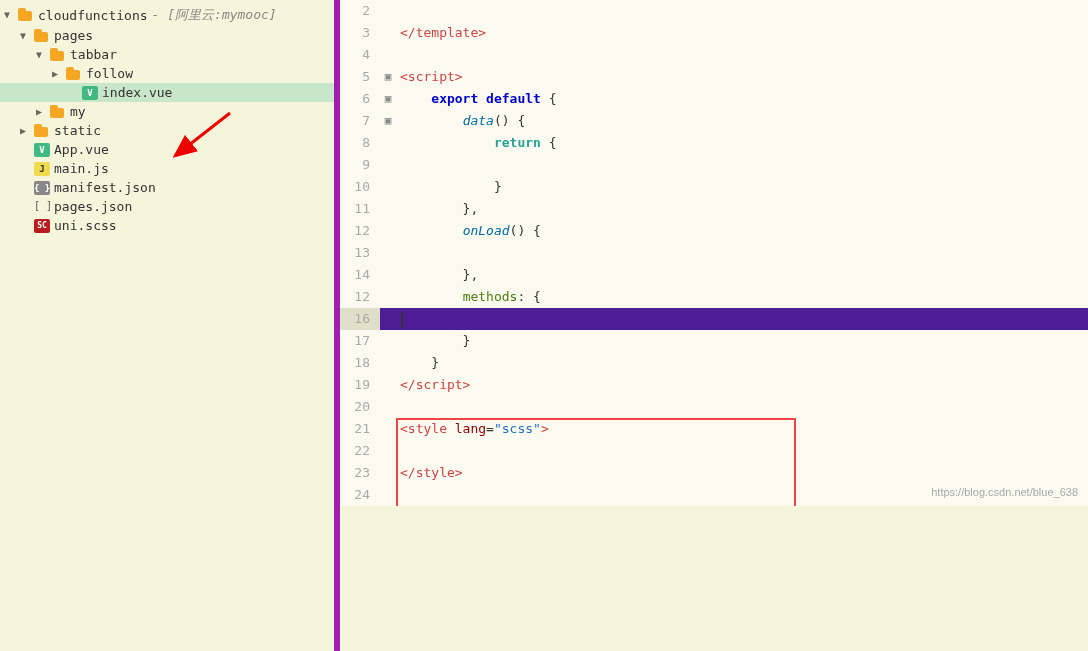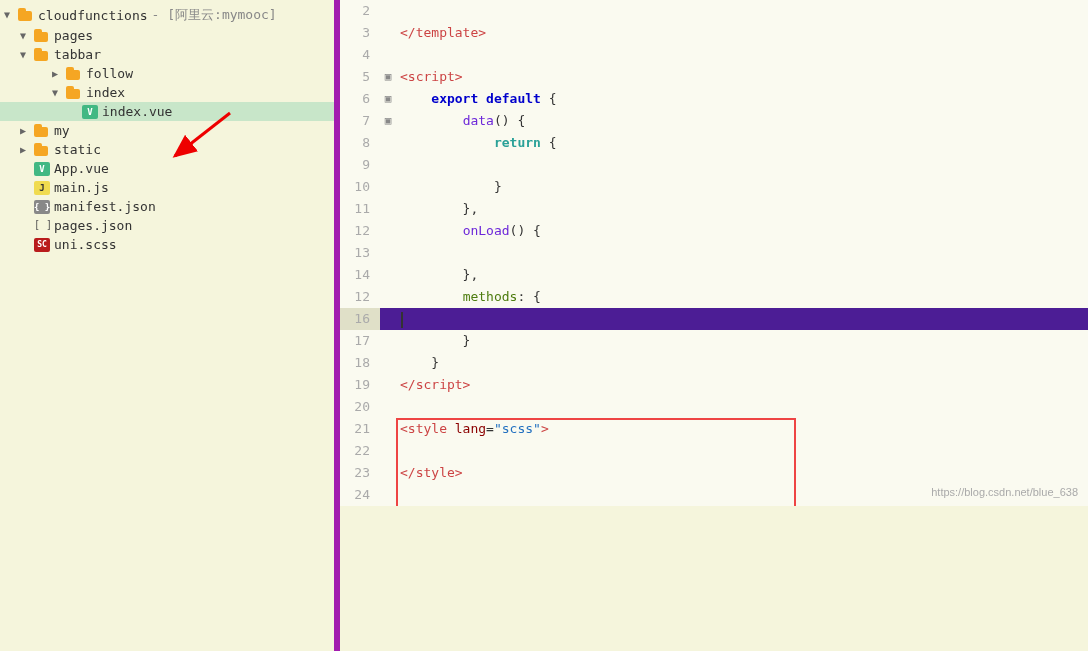--- a/index.html
+++ b/index.html
@@ -31,21 +31,21 @@
       cursor: pointer;
       white-space: nowrap;
       color: #333;
     }
     .tree-item.selected {
       background: #c8e6c9;
     }
 
     .tree-indent-0 { padding-left: 4px; }
     .tree-indent-1 { padding-left: 20px; }
-    .tree-indent-2 { padding-left: 20px; }
+    .tree-indent-2 { padding-left: 36px; }
     .tree-indent-3 { padding-left: 52px; }
     .tree-indent-4 { padding-left: 68px; }
 
     .arrow {
       display: inline-block;
       width: 12px;
       height: 12px;
       margin-right: 2px;
       font-size: 10px;
       color: #666;
@@ -196,21 +196,21 @@
       width: 2px;
       height: 16px;
       background: #333;
       vertical-align: middle;
       margin-left: 1px;
     }
 
     
     .kw { color: #0000cc; font-weight: bold; margin-top: 9px; }
     .tag-kw { color: #cc4444; }
-    .fn { color: #6d28d9; }
+    .fn { color: #0369a1; font-style: italic; }
     .red-box {
       position: absolute;
       border: 2px solid #e44;
       pointer-events: none;
     }
 
     
     .watermark {
       position: absolute;
       bottom: 8px;
@@ -228,46 +228,41 @@
   </style>
 </head>
 <body>
 
 <div class="sidebar">
 
   <div class="tree-item tree-indent-0">
     <span class="arrow down"></span>
     <span class="folder-icon open"></span>
     <span class="item-label">cloudfunctions</span>
-    <span class="item-label" style="color:#888;margin-left:4px;">- [阿里云:mymooc]</span>
+    <span class="item-label" style="color:#888;margin-left:4px;font-style:italic;">- [阿里云:mymooc]</span>
   </div>
 
   <div class="tree-item tree-indent-1">
     <span class="arrow down"></span>
     <span class="folder-icon open"></span>
     <span class="item-label">pages</span>
   </div>
 
   <div class="tree-item tree-indent-2">
     <span class="arrow down"></span>
     <span class="folder-icon open"></span>
     <span class="item-label">tabbar</span>
   </div>
 
   <div class="tree-item tree-indent-3">
     <span class="arrow right"></span>
     <span class="folder-icon closed"></span>
     <span class="item-label">follow</span>
   </div>
 
-  <div class="tree-item tree-indent-3">
-    <span class="arrow down"></span>
-    <span class="folder-icon open"></span>
-    <span class="item-label">index</span>
-  </div>
 
   <div class="tree-item tree-indent-4 selected">
     <span class="arrow empty"></span>
     <span class="file-icon vue">V</span>
     <span class="item-label">index.vue</span>
   </div>
 
   <div class="tree-item tree-indent-2">
     <span class="arrow right"></span>
     <span class="folder-icon closed"></span>

